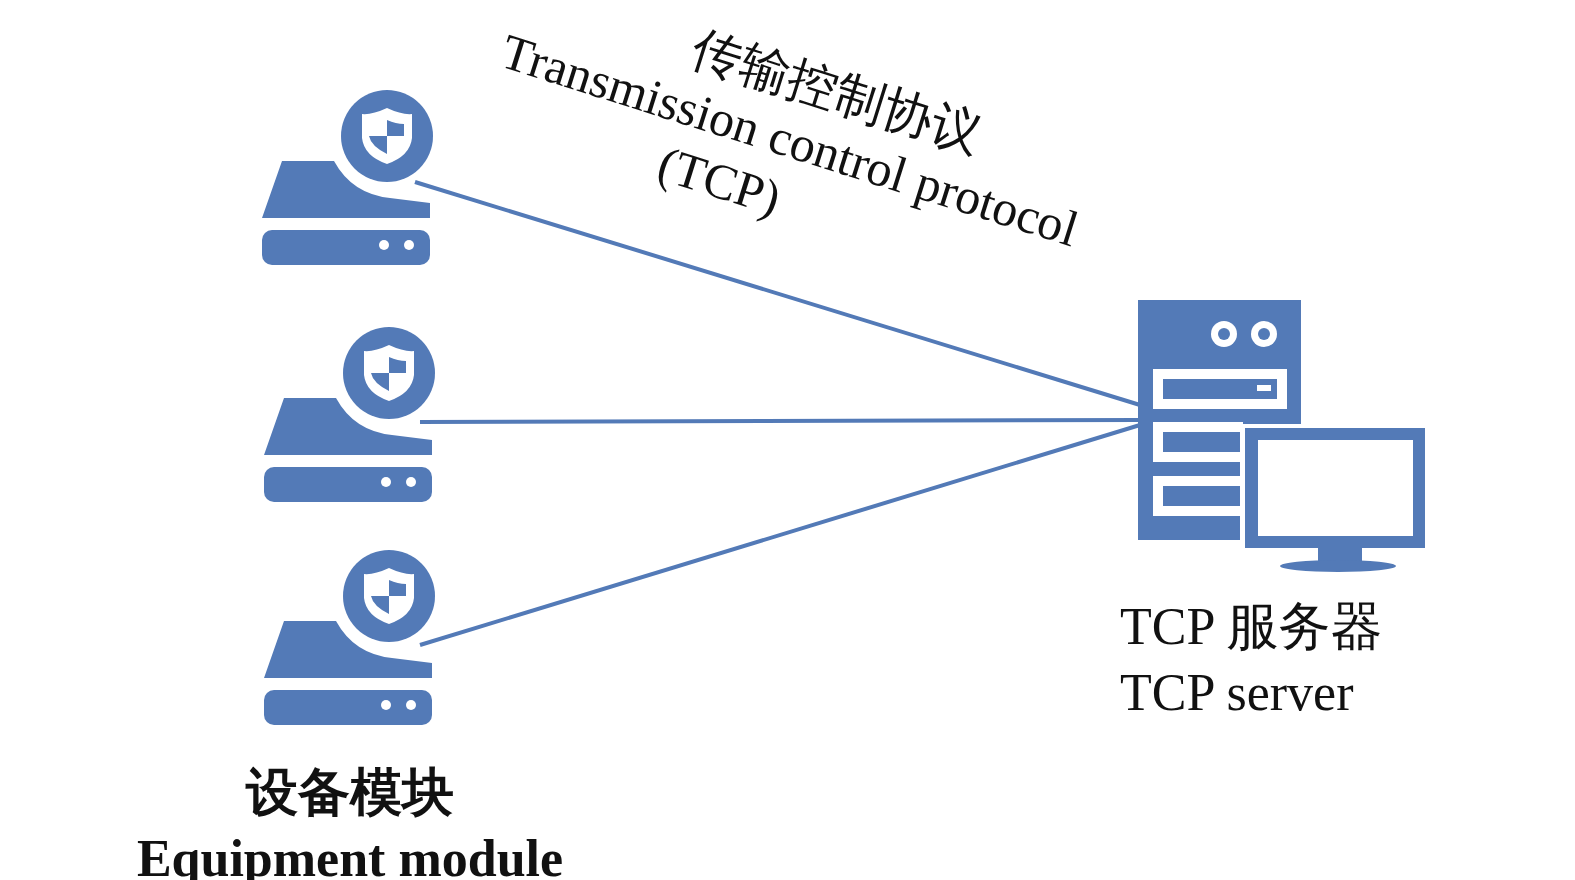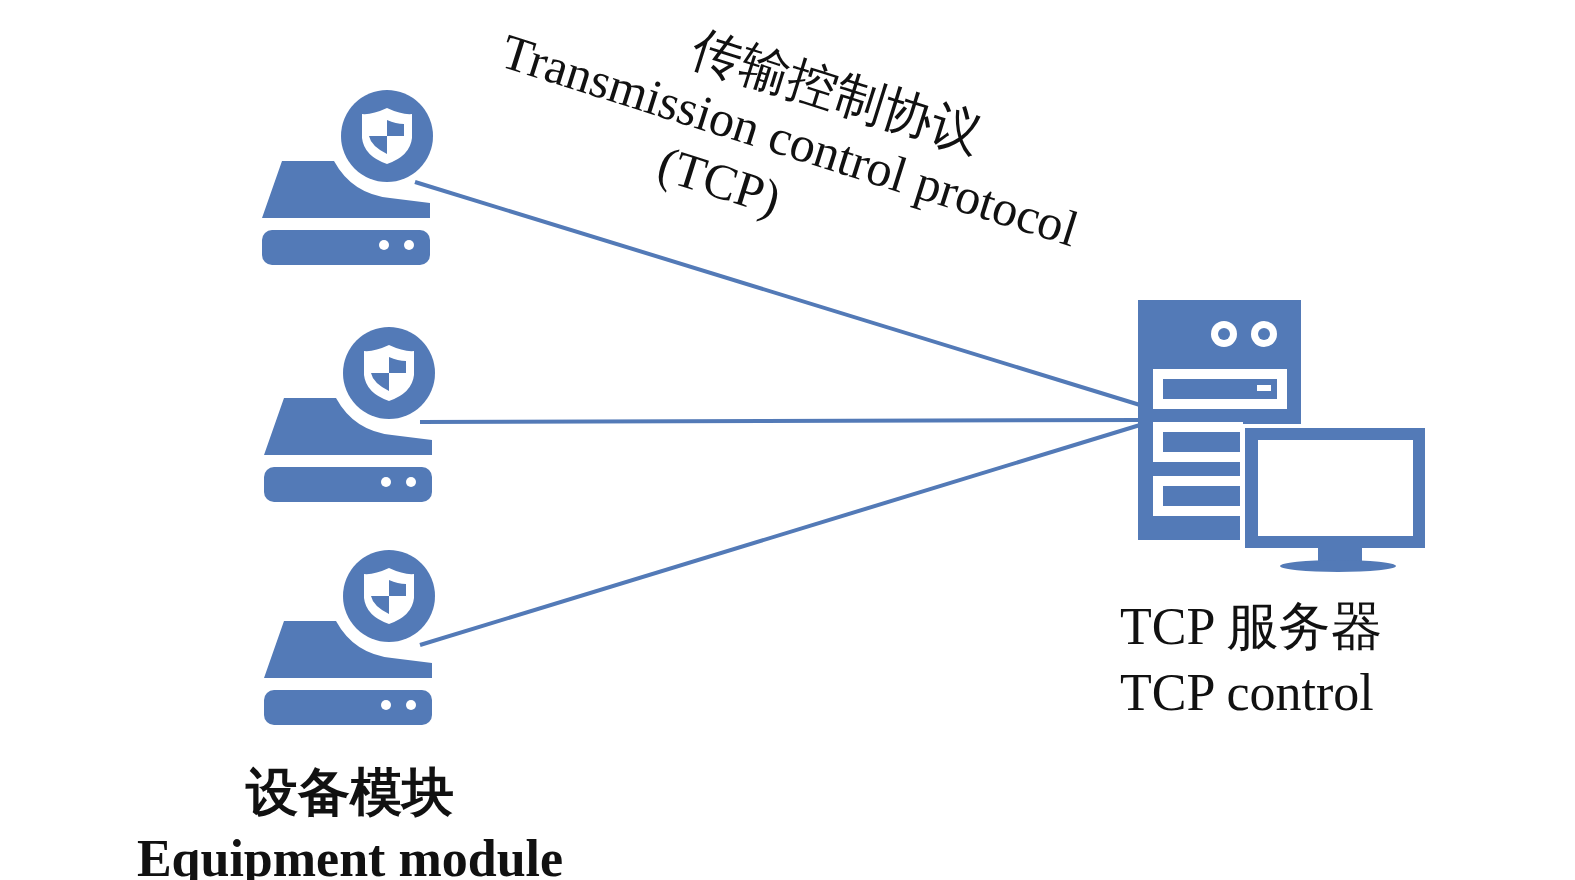--- a/index.html
+++ b/index.html
@@ -87,14 +87,14 @@
   <div style="margin-left:-110px;">(TCP)</div>
 </div>
 
 <div class="lbl" style="left:120px; top:760px; width:460px; text-align:center; font-size:52px; line-height:66px;font-weight:bold;">
   <div>设备模块</div>
   <div>Equipment module</div>
 </div>
 
 <div class="lbl" style="left:1120px; top:594px; width:320px; text-align:left; font-size:52px; line-height:66px;">
   <div>TCP 服务器</div>
-  <div>TCP control</div>
+  <div>TCP server</div>
 </div>
 
 </body></html>

